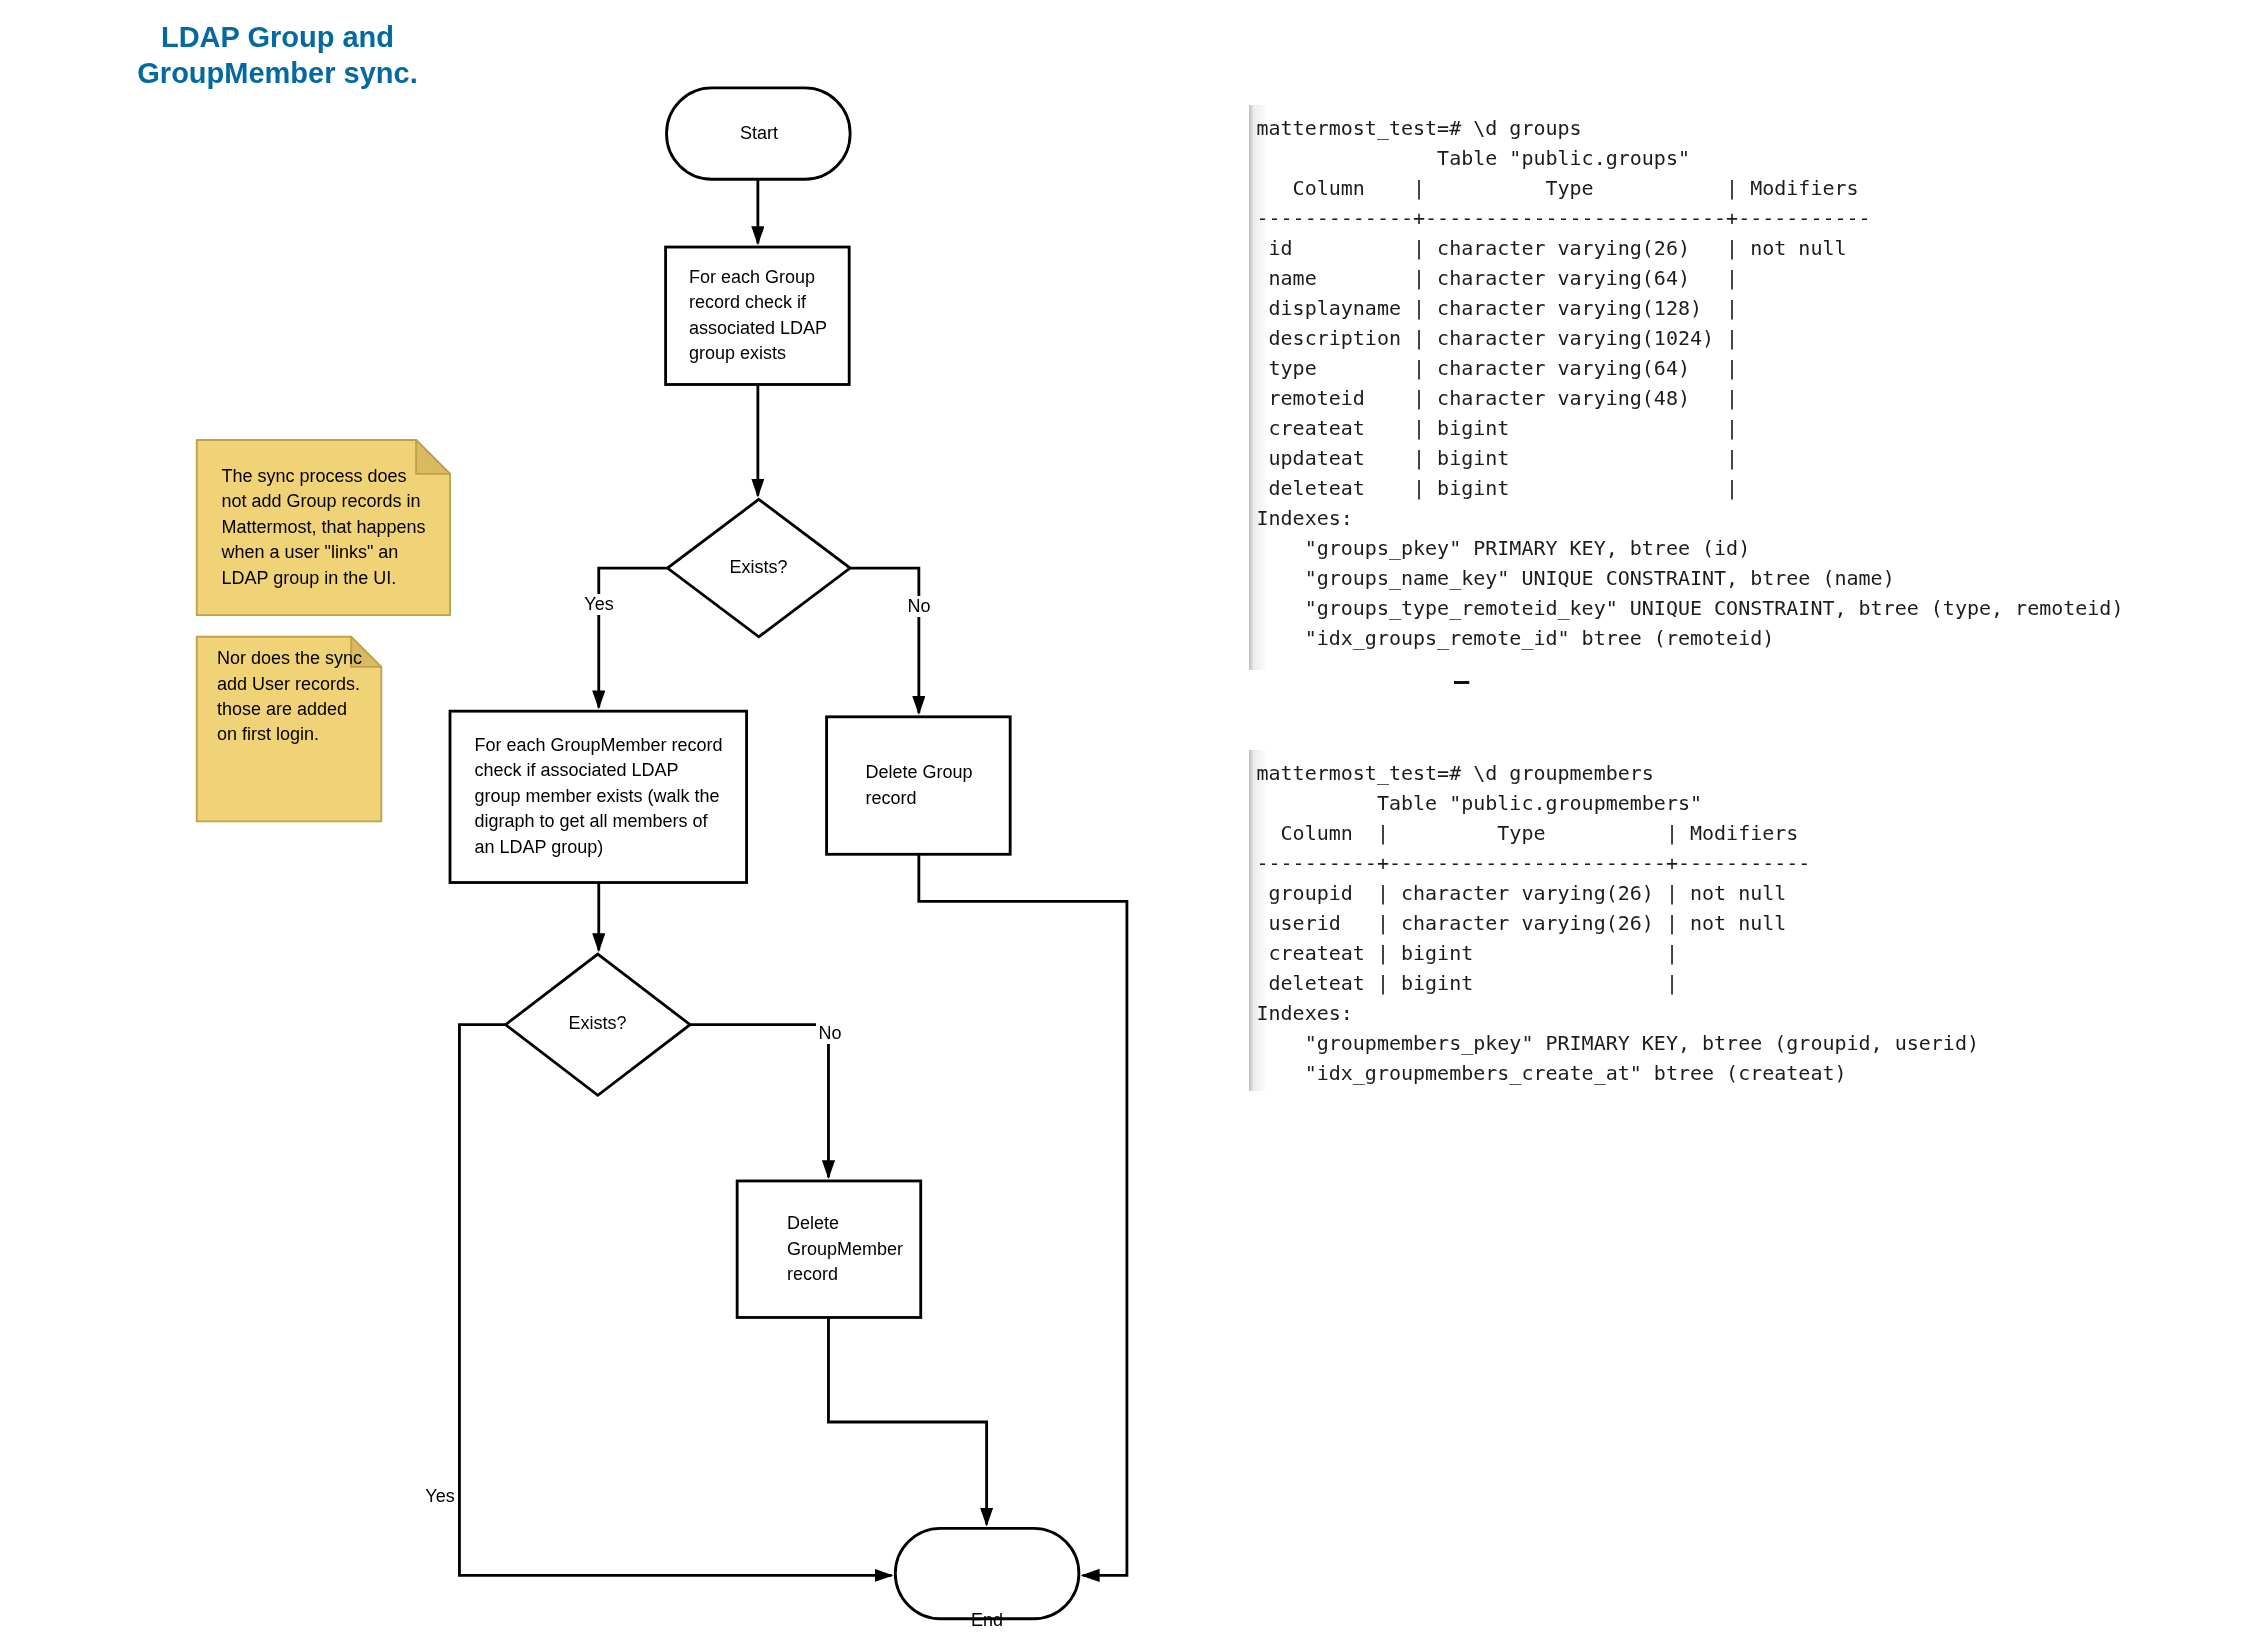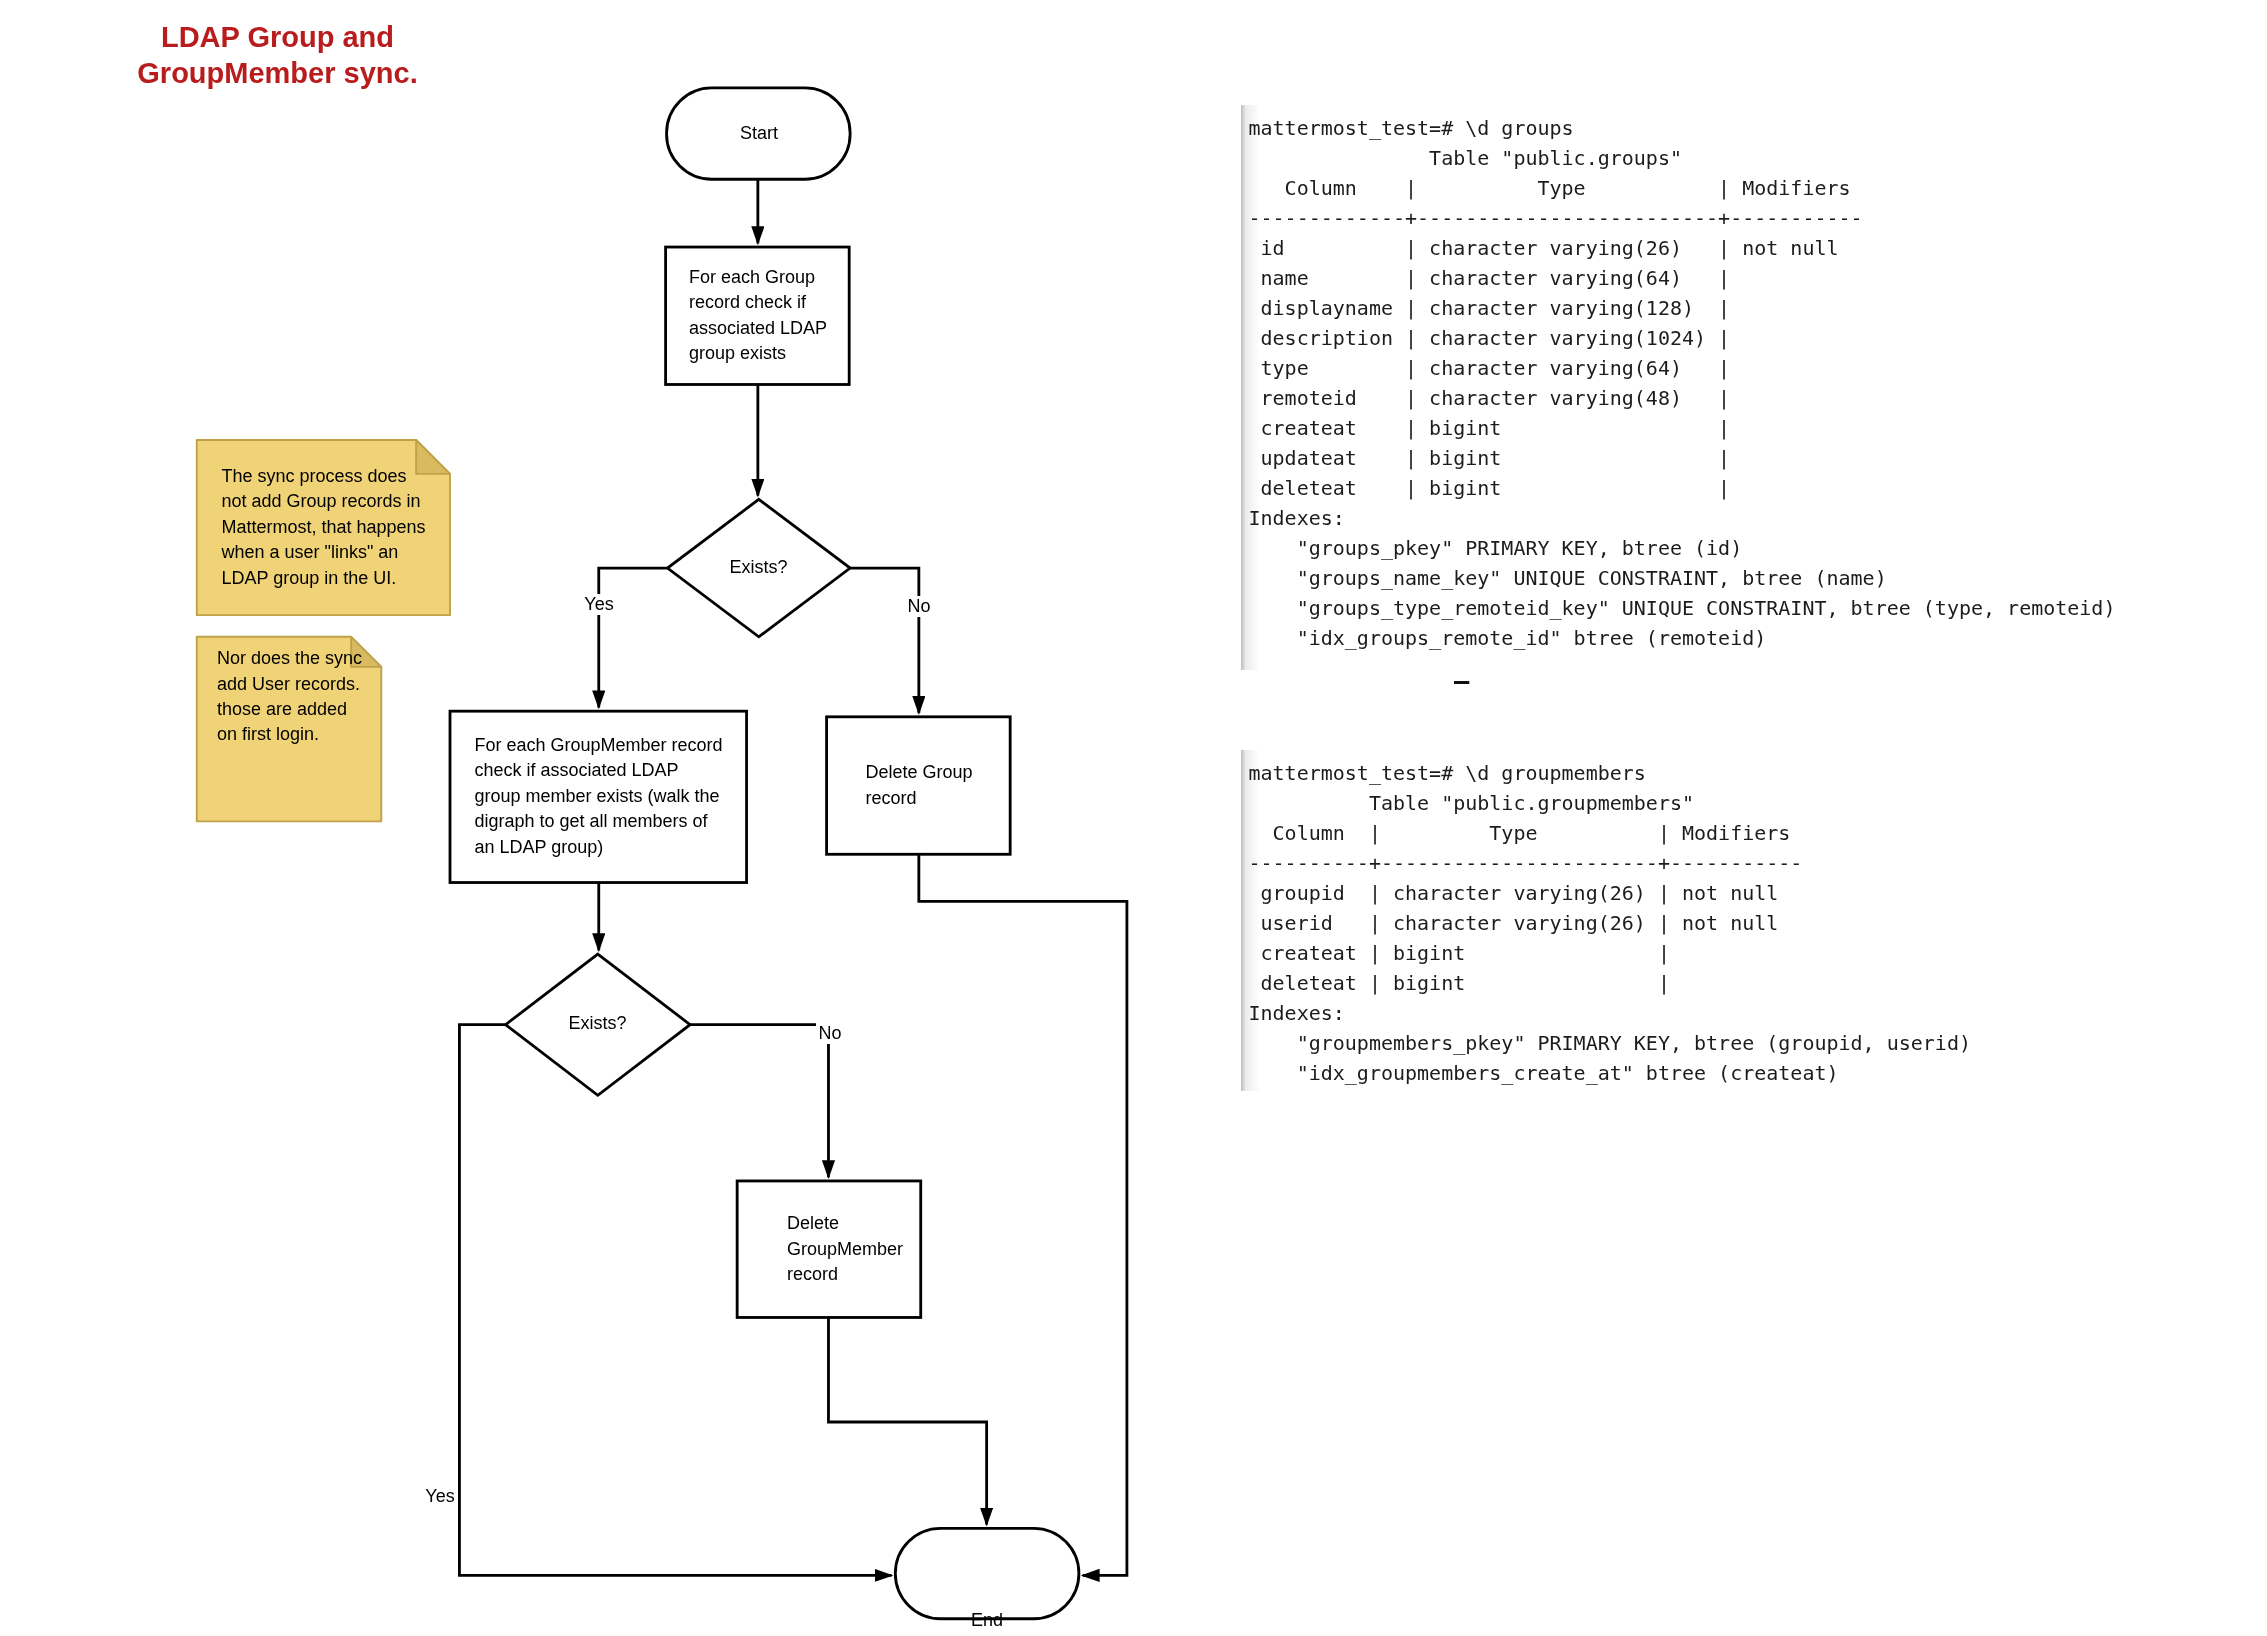--- a/index.html
+++ b/index.html
@@ -5,22 +5,22 @@
   html,body{margin:0;padding:0;background:#ffffff;}
   .canvas{position:relative;width:2267px;height:1637px;background:#ffffff;overflow:hidden;
           font-family:"Liberation Sans",sans-serif;color:#000;}
   .layer{position:absolute;left:0;top:0;width:2267px;height:1637px;}
   .lbl{position:absolute;display:flex;align-items:center;justify-content:center;
        white-space:pre-line;font-size:18px;line-height:25.4px;color:#000;}
   .edge-lbl{position:absolute;display:flex;align-items:center;justify-content:center;
        font-size:18px;line-height:21px;color:#000;}
   .edge-lbl span{background:#ffffff;padding:0 2.8px;}
   .title{position:absolute;left:122px;top:19px;width:311px;text-align:center;
-       font-size:29px;line-height:36px;font-weight:bold;white-space:pre-line;color:#b91c1c;}
-  .term{position:absolute;background:linear-gradient(90deg,#bcbcbc 0px,#ececec 4.7px,#ffffff 19px);}
+       font-size:29px;line-height:36px;font-weight:bold;white-space:pre-line;color:#0369a1;}
+  .term{position:absolute;background:linear-gradient(90deg,#bcbcbc 0px,#ececec 4.7px,#ffffff 19px);margin-left:8px;}
   .term pre{margin:0;padding:7.5px 7.5px 7.5px 7.5px;font-family:"DejaVu Sans Mono","Liberation Mono",monospace;
        font-size:20px;line-height:30px;color:#1c1c1c;}
   .dash{position:absolute;font-family:"DejaVu Sans Mono",monospace;font-size:25.4px;font-weight:bold;color:#111;}
 </style>
 </head>
 <body>
 
 <div class="canvas">
 
   <svg class="layer" viewBox="0 0 2408 1738">

